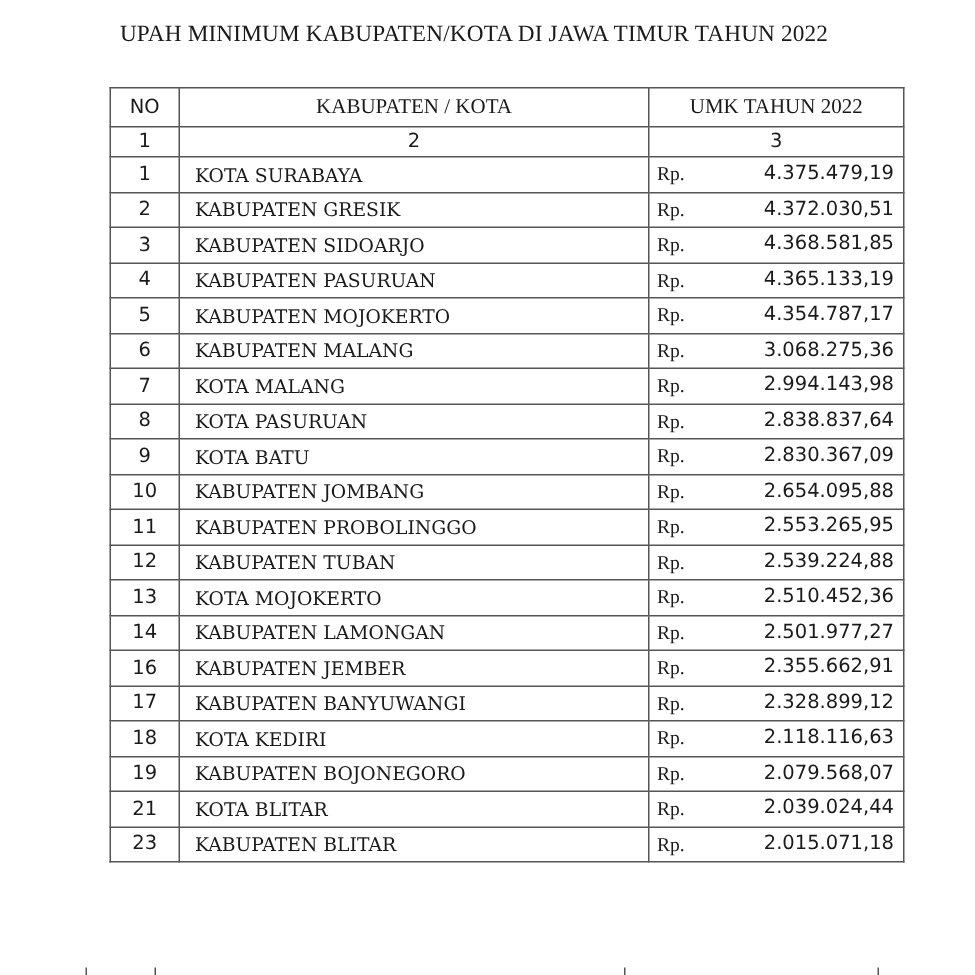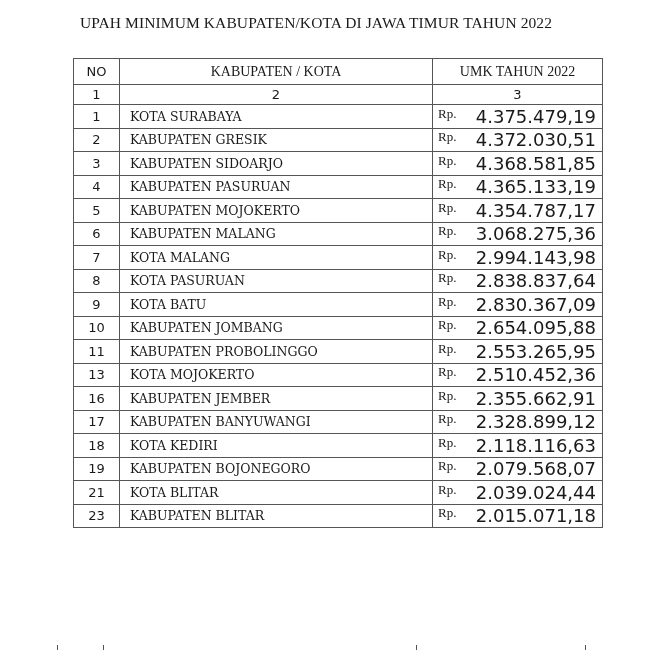--- a/index.html
+++ b/index.html
@@ -10,21 +10,21 @@
   table { position: absolute; top: 58px; left: 73px; border-collapse: collapse;
           table-layout: fixed; width: 529px; }
   td, th { border: 1px solid #555; padding: 0; height: 22.5px; font-weight: normal; }
   th { font-family: "Liberation Serif", serif; font-size: 14px; height: 25px; }
   .c-no { width: 45px; text-align: center; font-family: "DejaVu Sans", sans-serif; font-size: 13px; }
   .c-name { width: 312px; text-align: left; padding-left: 10px; font-size: 12.5px; }
   .c-umk { width: 169px; }
   .idx td { text-align: center; font-family: "DejaVu Sans", sans-serif; font-size: 13px; height: 19px; }
   .umk { display: flex; justify-content: space-between; padding: 0 6px 0 5px; font-size: 13px; }
   .umk .rp { font-family: Liberation Serif, serif; font-size: 13px; }
-  .umk .val { font-family: "DejaVu Sans", sans-serif; font-size: 18px; }
+  .umk .val { font-family: "DejaVu Sans", sans-serif; font-size: 13px; }
   .bottom-partial { position: absolute; top: 645px; left: 57px; width: 529px; height: 6px;
                     border-left: 1px solid #555; border-right: 1px solid #555; box-sizing: border-box; }
   .bp-d1 { position: absolute; left: 45px; top: 0; height: 6px; border-left: 1px solid #555; }
   .bp-d2 { position: absolute; left: 358px; top: 0; height: 6px; border-left: 1px solid #555; }
 </style>
 </head>
 <body>
 
 <div class="title">UPAH MINIMUM KABUPATEN/KOTA DI JAWA TIMUR TAHUN 2022</div>
 
@@ -146,26 +146,46 @@
         <td class="c-no">11</td>
         <td class="c-name">KABUPATEN PROBOLINGGO</td>
         <td class="c-umk">
           <div class="umk">
             <span class="rp">Rp.</span>
             <span class="val">2.553.265,95</span>
           </div>
         </td>
       </tr>
       <tr>
+        <td class="c-no">12</td>
+        <td class="c-name">KABUPATEN TUBAN</td>
+        <td class="c-umk">
+          <div class="umk">
+            <span class="rp">Rp.</span>
+            <span class="val">2.539.224,88</span>
+          </div>
+        </td>
+      </tr>
+      <tr>
         <td class="c-no">13</td>
         <td class="c-name">KOTA MOJOKERTO</td>
         <td class="c-umk">
           <div class="umk">
             <span class="rp">Rp.</span>
             <span class="val">2.510.452,36</span>
+          </div>
+        </td>
+      </tr>
+      <tr>
+        <td class="c-no">14</td>
+        <td class="c-name">KABUPATEN LAMONGAN</td>
+        <td class="c-umk">
+          <div class="umk">
+            <span class="rp">Rp.</span>
+            <span class="val">2.501.977,27</span>
           </div>
         </td>
       </tr>
       <tr>
         <td class="c-no">16</td>
         <td class="c-name">KABUPATEN JEMBER</td>
         <td class="c-umk">
           <div class="umk">
             <span class="rp">Rp.</span>
             <span class="val">2.355.662,91</span>

